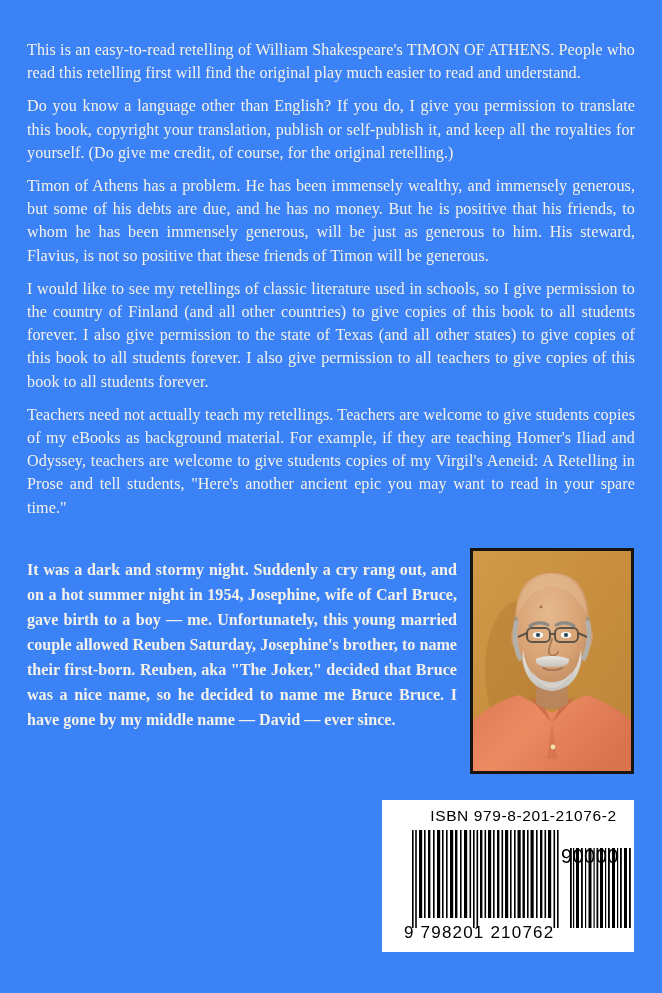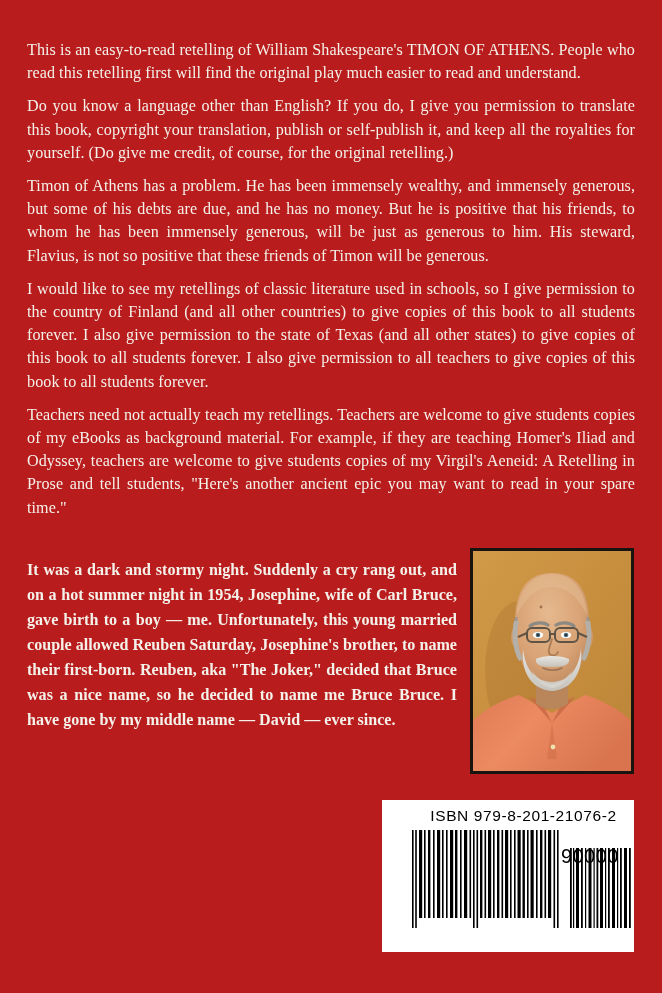--- a/index.html
+++ b/index.html
@@ -5,21 +5,21 @@
 <style>
   html, body {
     margin: 0;
     padding: 0;
     background: #000000;
   }
   .page {
     position: relative;
     width: 662px;
     height: 993px;
-    background: #b91c1c;
+    background: #3b82f6;
     overflow: hidden;
     font-family: "Liberation Serif", "DejaVu Serif", serif;
     color: #f2efe9;
   }
 
   
   .desc-block {
     position: absolute;
     left: 27px;
     top: 38px;
@@ -296,15 +296,16 @@
           <rect x="38" y="0" width="1.8" height="80"></rect>
           <rect x="42" y="0" width="3" height="80"></rect>
           <rect x="47" y="0" width="1.2" height="80"></rect>
           <rect x="50" y="0" width="1.8" height="80"></rect>
           <rect x="54" y="0" width="3" height="80"></rect>
           <rect x="59" y="0" width="1.8" height="80"></rect>
         </g>
       </svg>
     </div>
 
+    <div class="ean-digits">9 798201 210762</div>
   </div>
 
 </div>
 
 </body></html>

